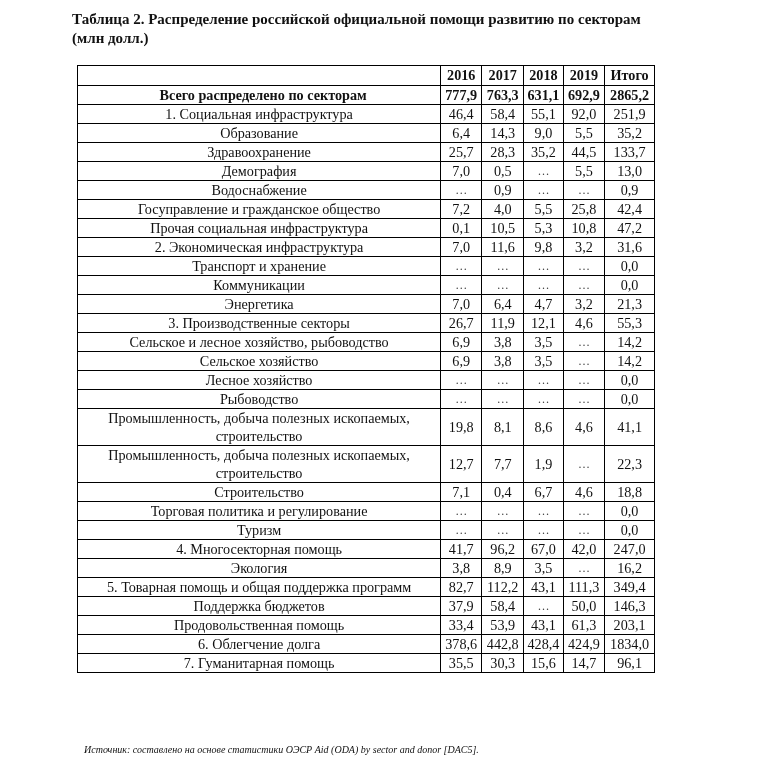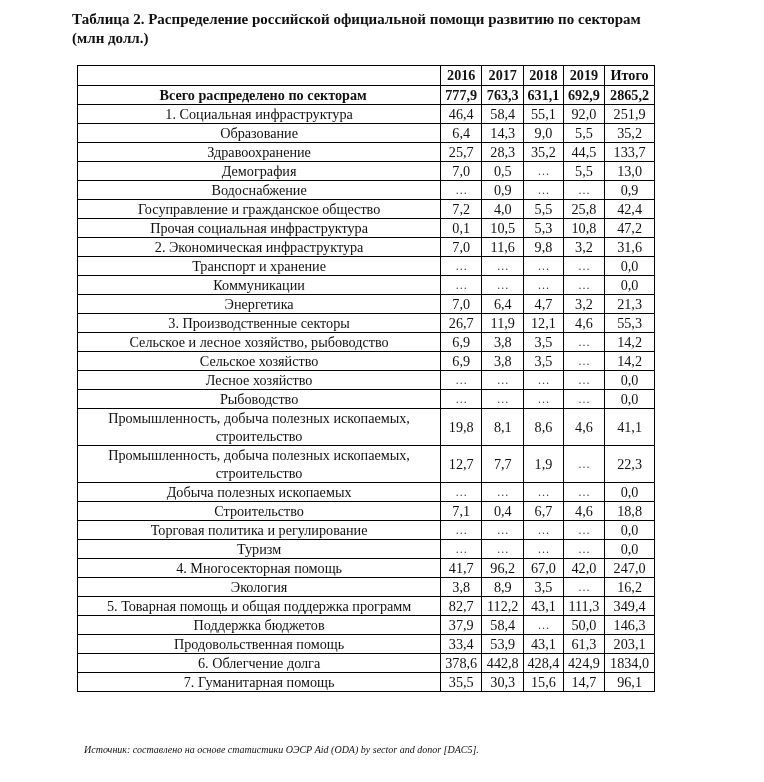--- a/index.html
+++ b/index.html
@@ -212,28 +212,20 @@
       </tr>
       <tr class="tall">
         <td class="label">Промышленность, добыча полезных ископаемых, строительство</td>
         <td class="num">12,7</td>
         <td class="num">7,7</td>
         <td class="num">1,9</td>
         <td class="num dots">…</td>
         <td class="num">22,3</td>
       </tr>
       <tr>
-        <td class="label">Добыча полезных ископаемых</td>
-        <td class="num dots">…</td>
-        <td class="num dots">…</td>
-        <td class="num dots">…</td>
-        <td class="num dots">…</td>
-        <td class="num">0,0</td>
-      </tr>
-      <tr>
         <td class="label">Строительство</td>
         <td class="num">7,1</td>
         <td class="num">0,4</td>
         <td class="num">6,7</td>
         <td class="num">4,6</td>
         <td class="num">18,8</td>
       </tr>
       <tr>
         <td class="label">Торговая политика и регулирование</td>
         <td class="num dots">…</td>

